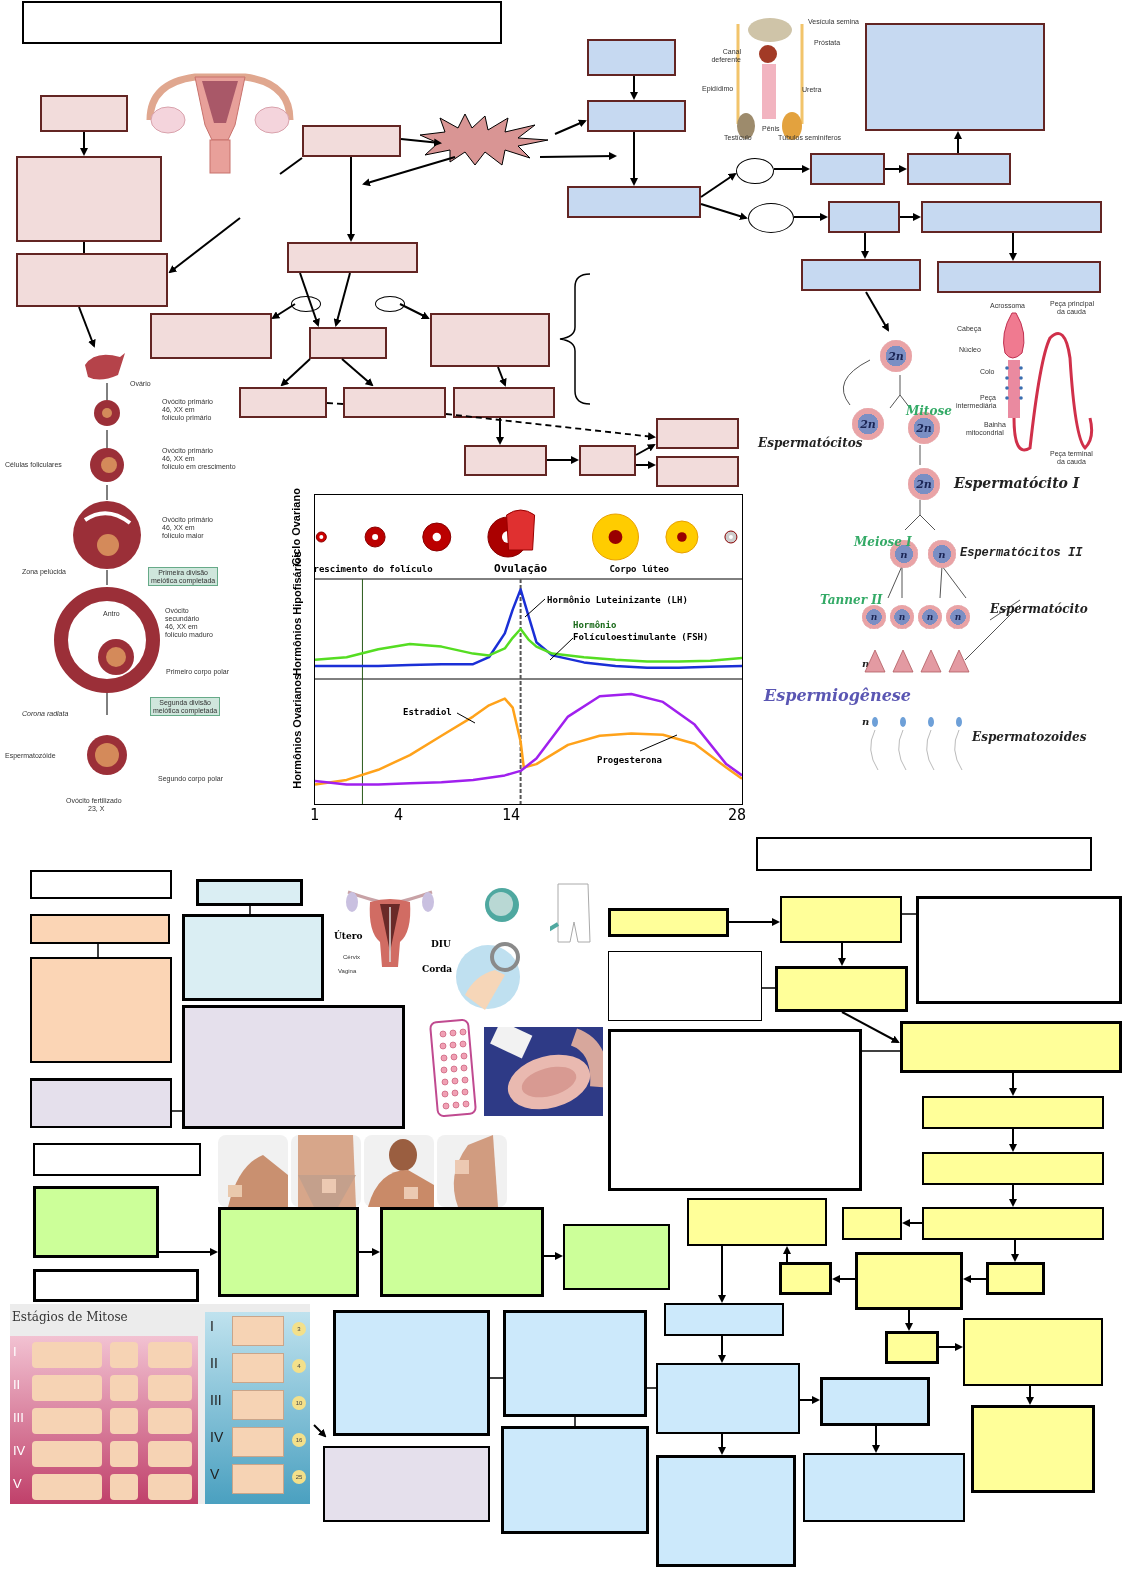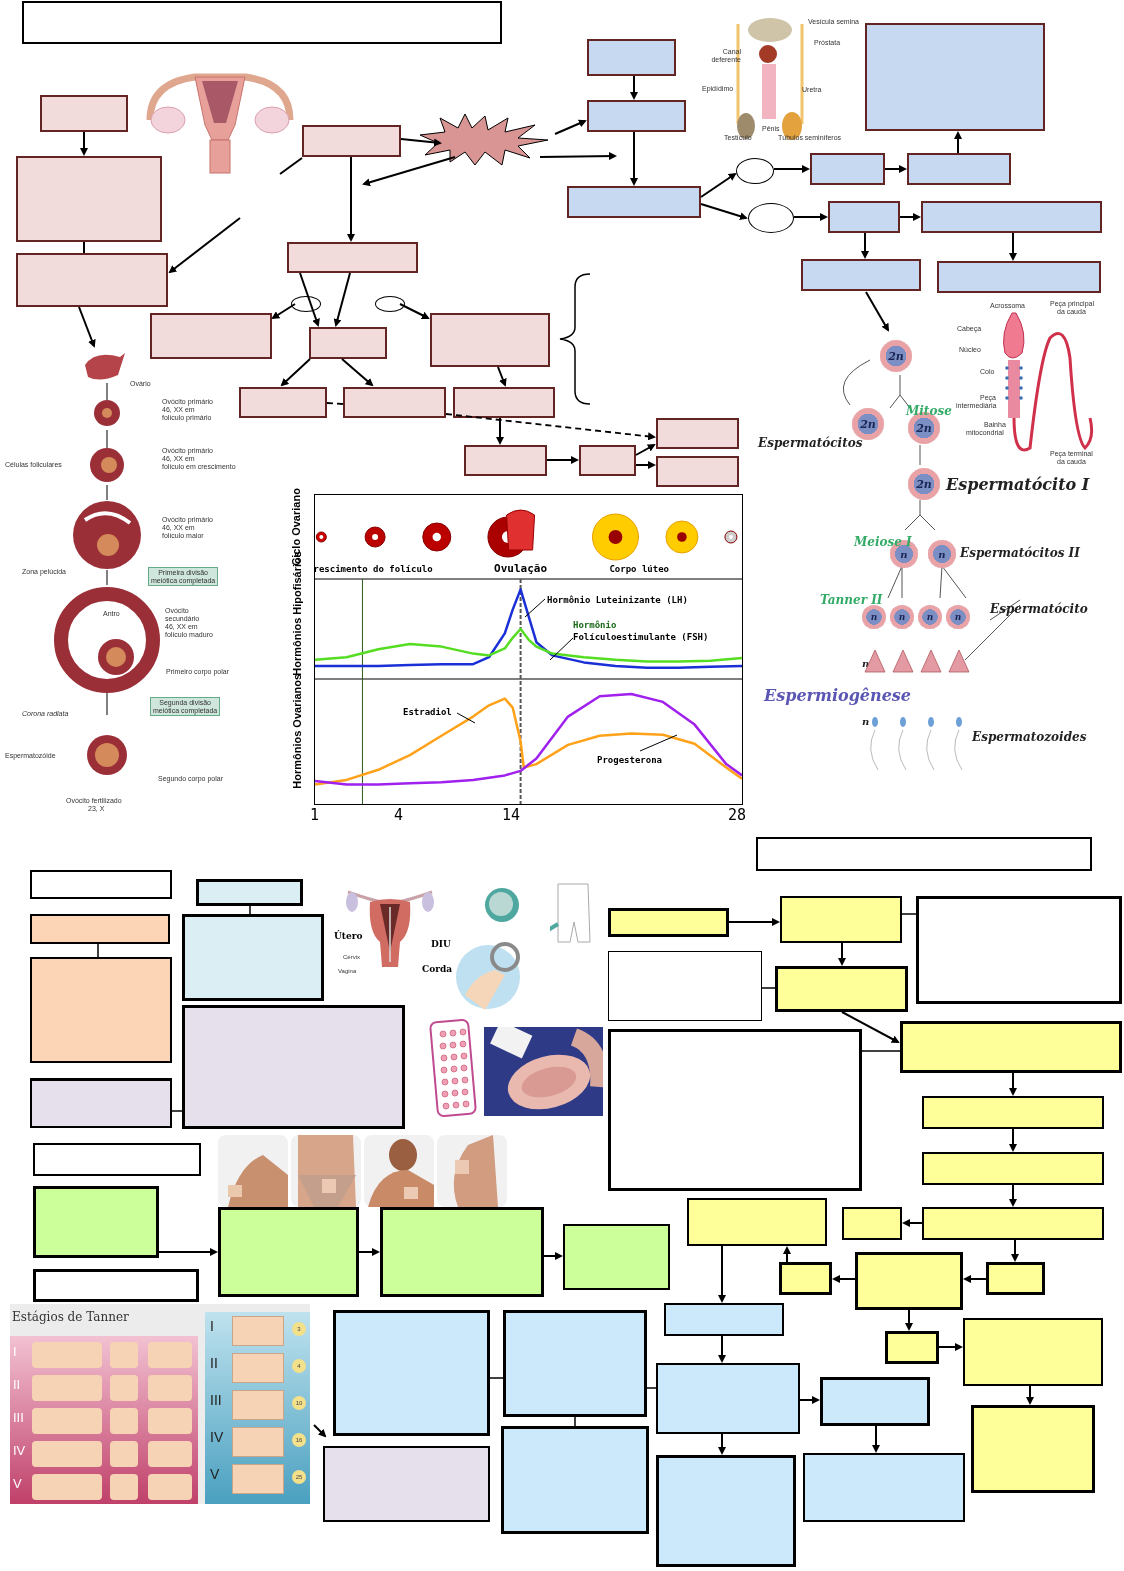--- a/index.html
+++ b/index.html
@@ -296,23 +296,23 @@
       <span>n</span>
     </div>
   <div class="cell" style="left:168px;top:275px;width:24px;height:24px;font-size:9px;">
       <span>n</span>
     </div>
   <div class="cell" style="left:196px;top:275px;width:24px;height:24px;font-size:9px;">
       <span>n</span>
     </div>
   <div class="lbl-ital lbl-green" style="left:156px;top:50px;font-size:12px;">Mitose</div>
   <div class="lbl-ital" style="left:8px;top:106px;font-size:12px;">Espermatócitos</div>
-  <div class="lbl-ital" style="left:196px;top:145px;font-size:16px;">Espermatócito I</div>
+  <div class="lbl-ital" style="left:204px;top:145px;font-size:14px;">Espermatócito I</div>
   <div class="lbl-ital lbl-green" style="left:104px;top:181px;font-size:12px;">Meiose I</div>
-  <div class="lbl-ital" style="left:210px;top:216px;font-size:12px;">Espermatócitos II</div>
+  <div class="lbl-ital" style="left:210px;top:216px;font-size:12px;font-family:Liberation Mono, monospace;">Espermatócitos II</div>
   <div class="lbl-ital lbl-green" style="left:70px;top:239px;font-size:12px;">Tanner II</div>
   <div class="lbl-ital" style="left:240px;top:272px;font-size:12px;">Espermatócito</div>
   <div class="lbl-ital" style="left:112px;top:328px;font-size:10px;">n</div>
   <div class="lbl-ital lbl-purple" style="left:14px;top:356px;font-size:16px;">Espermiogênese</div>
   <div class="lbl-ital" style="left:112px;top:386px;font-size:10px;">n</div>
   <div class="lbl-ital" style="left:222px;top:400px;font-size:12px;">Espermatozoides</div>
   <svg width="374" height="450" style="position:absolute;left:0;top:0;">
     <g fill="#e39aa2" stroke="#b05a60" stroke-width="0.8">
       <path d="M125 320 L115 342 L135 342 Z"></path>
         <path d="M153 320 L143 342 L163 342 Z"></path>
@@ -455,21 +455,21 @@
 </div>
 
 <div class="abs white-box" style="left:33px;top:1143px;width:168px;height:33px;"></div>
 <div class="abs green" style="left:33px;top:1186px;width:126px;height:72px;"></div>
 <div class="abs white-box" style="left:33px;top:1269px;width:166px;height:33px;border-width:3px;"></div>
 <div class="abs green" style="left:218px;top:1207px;width:141px;height:90px;"></div>
 <div class="abs green" style="left:380px;top:1207px;width:164px;height:90px;"></div>
 <div class="abs green" style="left:563px;top:1224px;width:107px;height:66px;border-width:2px;"></div>
 
 <div class="tanner">
-  <div style="position:absolute;left:2px;top:6px;font-family:'DejaVu Serif',serif;font-size:12px;color:#333;">Estágios de Tanner</div>
+  <div style="position:absolute;left:2px;top:6px;font-family:'DejaVu Serif',serif;font-size:12px;color:#333;">Estágios de Mitose</div>
   <div style="position:absolute;left:0;top:32px;width:188px;height:168px;background:linear-gradient(#f2c2d2,#c0406a);"></div>
   <div style="position:absolute;left:195px;top:8px;width:105px;height:192px;background:linear-gradient(#bfe2ee,#4aa0c0);"></div>
   <div id="tanner-rows">
       <div style="position: absolute; left: 3px; top: 40px; font-size: 13px; color: rgb(255, 255, 255); font-family: &quot;Liberation Sans&quot;, sans-serif;">I</div>
       <div style="position: absolute; left: 200px; top: 14px; font-size: 14px; color: rgb(34, 34, 34); font-family: &quot;Liberation Sans&quot;, sans-serif;">I</div>
       <div style="position: absolute; left: 222px; top: 12px; width: 50px; height: 28px; background: rgb(246, 211, 180); border: 1px solid rgb(201, 165, 138);"></div>
       <div style="position: absolute; left: 282px; top: 18px; width: 14px; height: 14px; border-radius: 50%; background: rgb(243, 224, 138); font-size: 6px; text-align: center; line-height: 14px; color: rgb(68, 68, 68);">3</div>
       <div style="position: absolute; left: 22px; top: 38px; width: 70px; height: 26px; background: rgb(246, 211, 180); border-radius: 4px;"></div>
       <div style="position: absolute; left: 100px; top: 38px; width: 28px; height: 26px; background: rgb(246, 211, 180); border-radius: 4px;"></div>
       <div style="position: absolute; left: 138px; top: 38px; width: 44px; height: 26px; background: rgb(246, 211, 180); border-radius: 4px;"></div>

